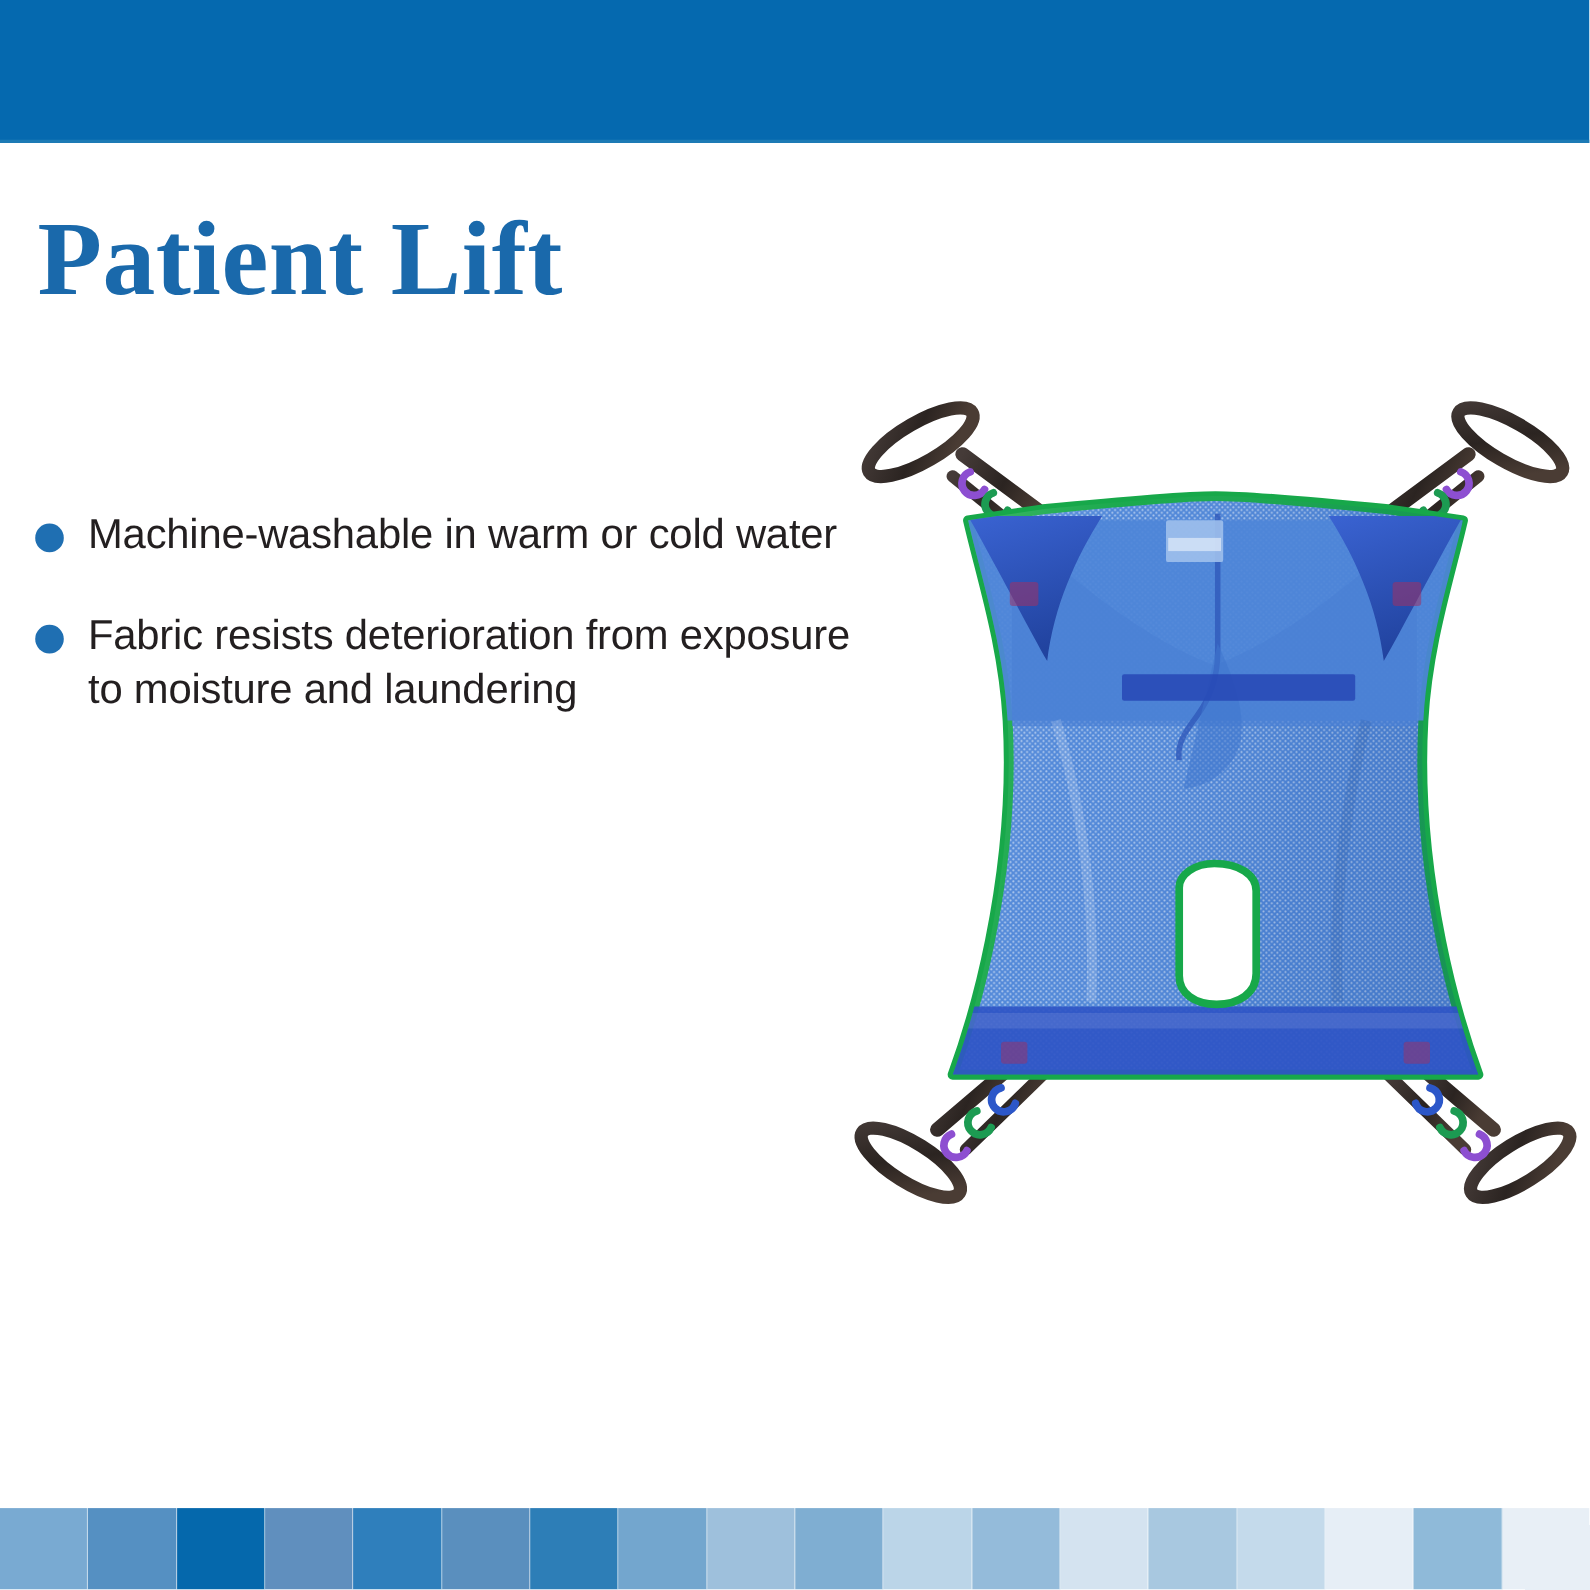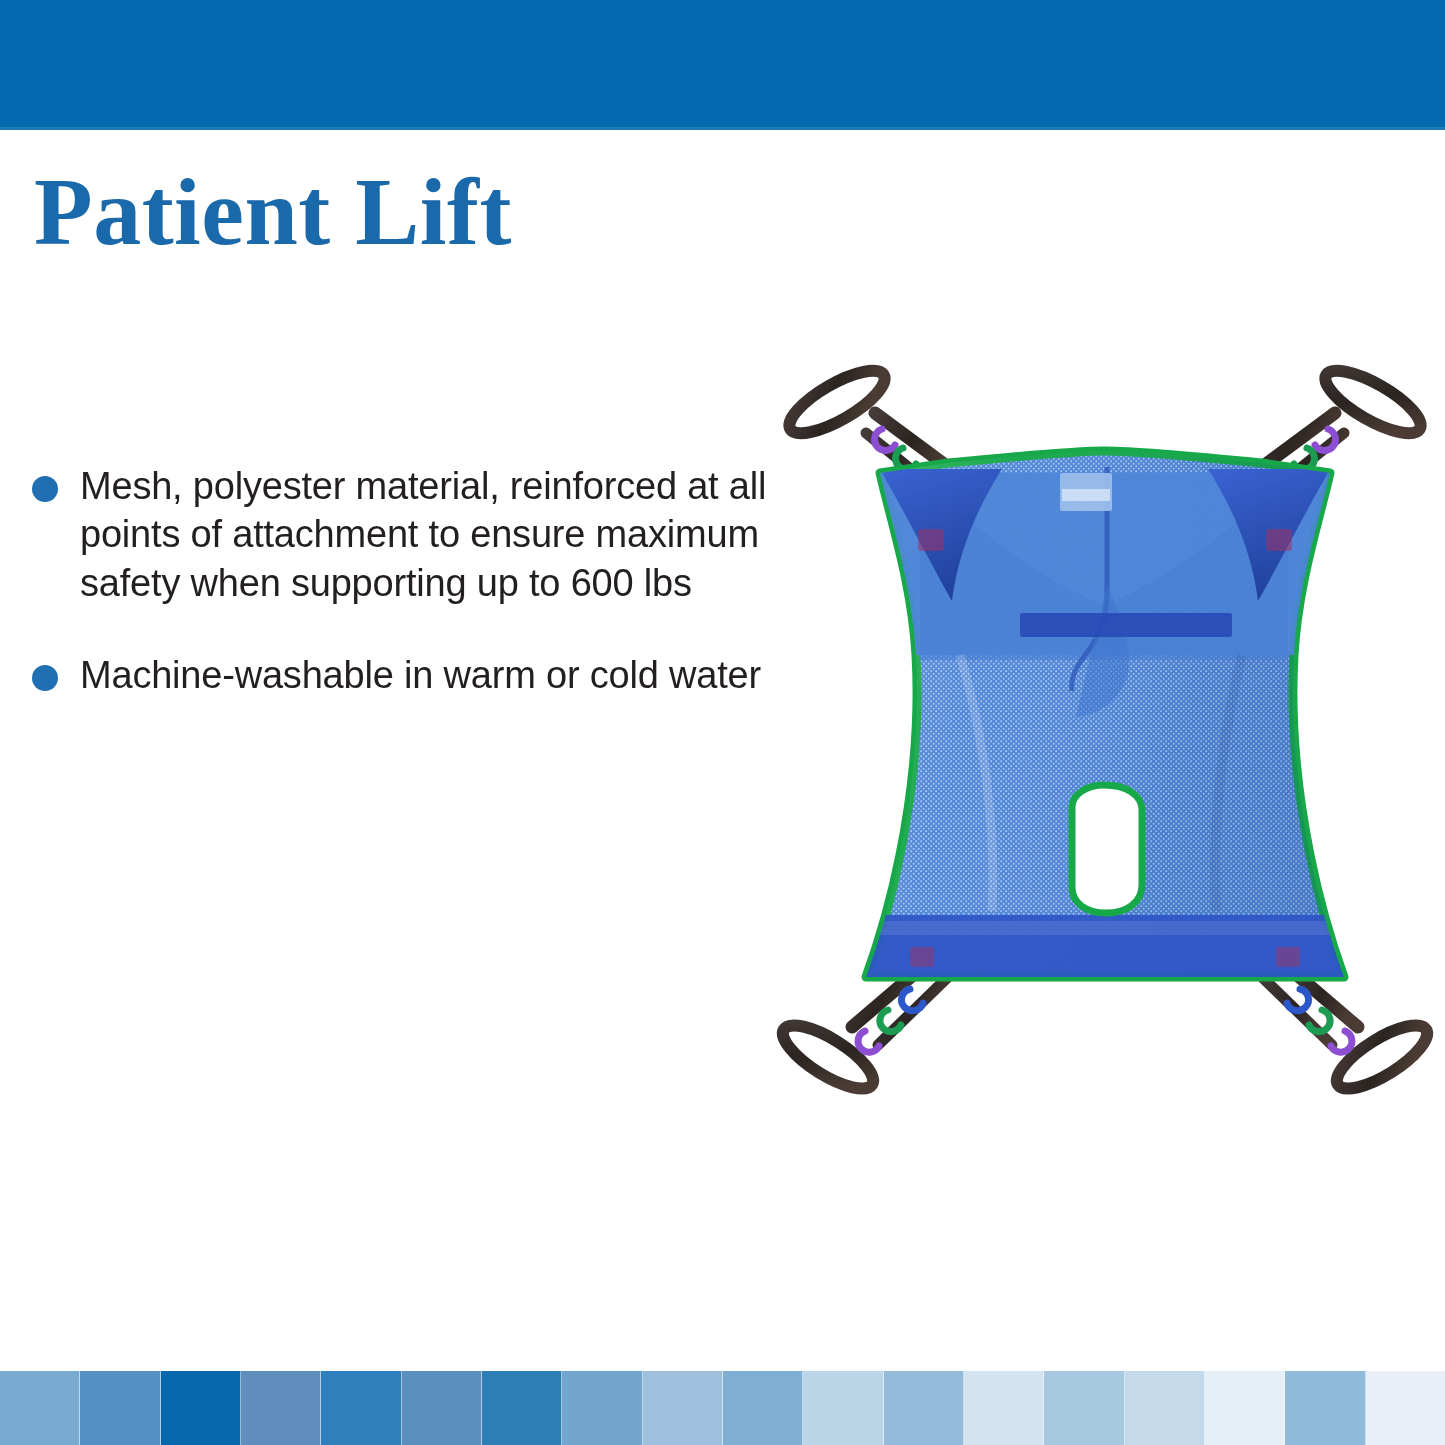--- a/index.html
+++ b/index.html
@@ -99,37 +99,36 @@
     border-right: 1px solid rgba(255,255,255,0.55);
     box-sizing: border-box;
   }
   .swatch:last-child { border-right: none; }
 </style>
 </head>
 <body>
 
 <div id="top-band" style="background: rgb(5, 105, 175); border-bottom-color: rgb(29, 122, 181);"></div>
 
-<div id="page-title" style="color: rgb(26, 105, 171);">Patient Lift</div>
+<div id="page-title" style="color: rgb(26, 105, 171); margin-top: 23px;">Patient Lift</div>
 
 <div id="features">
 
-  <div class="feature-item">
-    <span class="bullet-dot" style="background: rgb(31, 111, 178);"></span>
-    <div class="feature-text">Mesh, polyester material, reinforced at all
-points of attachment to ensure maximum
-safety when supporting up to 600 lbs</div>
-  </div>
 
 
   <div class="feature-item">
     <span class="bullet-dot" style="background: rgb(31, 111, 178);"></span>
     <div class="feature-text">Machine-washable in warm or cold water</div>
   </div>
 
+  <div class="feature-item">
+    <span class="bullet-dot" style="background: rgb(31, 111, 178);"></span>
+    <div class="feature-text">Fabric resists deterioration from exposure
+to moisture and laundering</div>
+  </div>
 
 </div>
 
 <div id="product-figure">
   <svg viewBox="0 0 670 760" xmlns="http://www.w3.org/2000/svg" aria-hidden="true">
     <defs>
 
       <pattern id="meshDots" width="5" height="5" patternUnits="userSpaceOnUse">
         <rect width="5" height="5" fill="#4E86D8"></rect>
         <circle cx="1.2" cy="1.2" r="0.95" fill="#ffffff" opacity="0.55"></circle>

